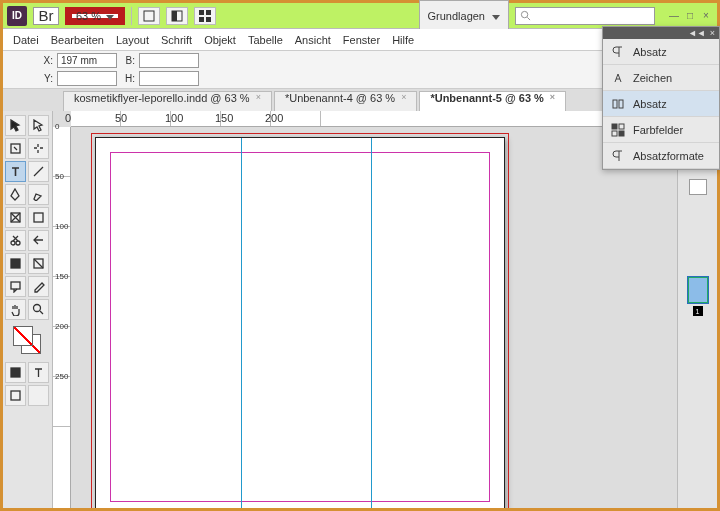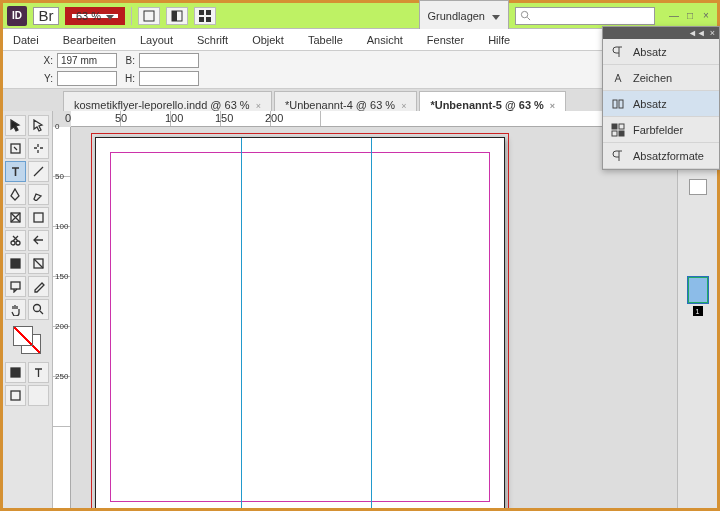--- a/index.html
+++ b/index.html
@@ -15,33 +15,33 @@
 .layout-btn { width: 22px; height: 18px; border: 1px solid #bbb; background: #f4f4f4; display: flex; align-items: center; justify-content: center; }
 .layout-btn svg { width: 12px; height: 12px; }
 .flex-spacer { flex: 1; }
 .workspace-sel { height: 32px; padding: 0 8px; background: #f0f0f0; border: 1px solid #aaa; display: flex; align-items: center; gap: 4px; font-size: 11px; }
 .search { width: 140px; height: 18px; background: #fff; border: 1px solid #999; display: flex; align-items: center; padding: 0 4px; }
 .search svg { width: 11px; height: 11px; stroke: #888; fill: none; }
 .win-ctrl { display: flex; gap: 2px; margin-left: 6px; }
 .win-ctrl span { width: 14px; height: 14px; display: flex; align-items: center; justify-content: center; font-size: 10px; color: #666; }
 
 
-.menubar { height: 22px; background: #fff; border-bottom: 1px solid #ccc; display: flex; align-items: center; padding: 0 10px; gap: 24px; }
+.menubar { height: 22px; background: #fff; border-bottom: 1px solid #ccc; display: flex; align-items: center; padding: 0 10px; gap: 12px; }
 .menubar span { font-size: 11px; cursor: default; }
 
 
 .ctrlbar { height: 38px; background: #f4f4f4; border-bottom: 1px solid #ccc; display: flex; align-items: center; padding-left: 38px; gap: 6px; }
 .ctrlbar .field { display: flex; align-items: center; gap: 4px; }
 .ctrlbar label { font-size: 10px; width: 12px; text-align: right; }
 .ctrlbar input { width: 60px; height: 15px; border: 1px solid #999; font-size: 10px; padding: 0 3px; }
 .ctrlcol { display: flex; flex-direction: column; gap: 3px; }
 
 
 .tabstrip { height: 22px; background: #ddd; display: flex; align-items: flex-end; padding-left: 60px; }
-.tabstrip .tab { height: 20px; padding: 0 10px; background: #eee; border: 1px solid #bbb; border-bottom: none; display: flex; align-items: flex-end; gap: 6px; font-size: 10px; margin-right: 2px; }
+.tabstrip .tab { height: 20px; padding: 0 10px; background: #eee; border: 1px solid #bbb; border-bottom: none; display: flex; align-items: flex-start; gap: 6px; font-size: 10px; margin-right: 2px; }
 .tabstrip .tab.active { background: #fff; font-weight: bold; }
 .tabstrip .tab .x { font-size: 9px; color: #999; }
 
 
 .main { flex: 1; display: flex; position: relative; background: #ddd; }
 .toolbox { width: 50px; background: #e4e4e4; border-right: 1px solid #bbb; display: flex; flex-direction: column; padding: 4px 2px; gap: 2px; }
 .toolrow { display: flex; gap: 2px; }
 .tool { width: 21px; height: 21px; background: #f0f0f0; border: 1px solid #c8c8c8; display: flex; align-items: center; justify-content: center; }
 .tool.sel { background: #bfd6ec; border-color: #6a9fcf; }
 .tool svg { width: 13px; height: 13px; stroke: #333; fill: none; stroke-width: 1.3; }

